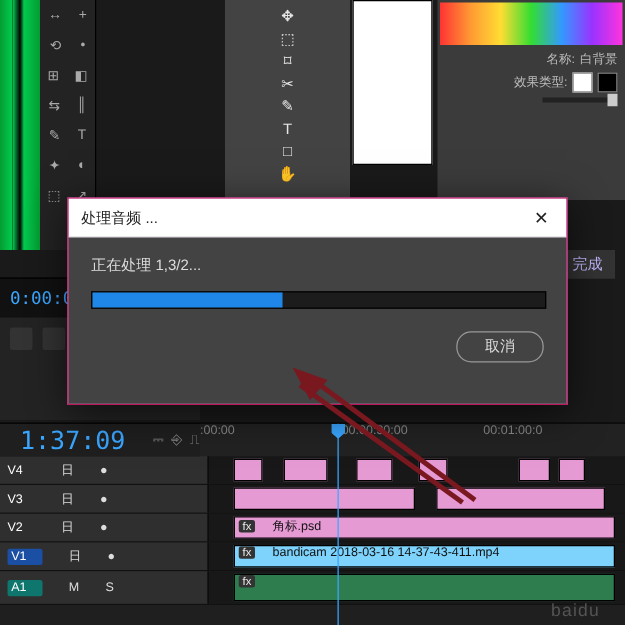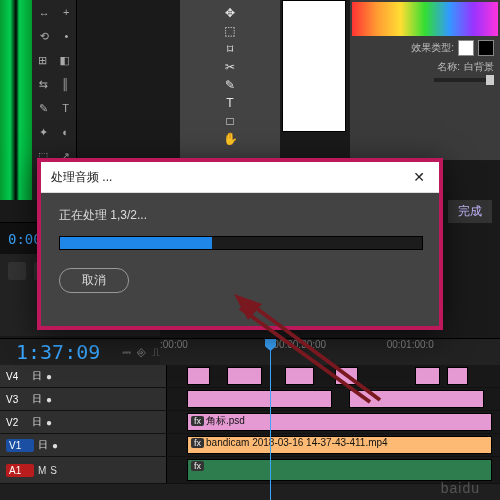--- a/index.html
+++ b/index.html
@@ -26,40 +26,40 @@
 .tl-head{height:26px;display:flex;align-items:center;border-bottom:1px solid #000}
 .tl-tc{color:#3aa6ff;font-family:monospace;font-size:20px;padding:0 16px}
 .tl-icons{display:flex;gap:6px;padding-left:6px;color:#888}
 .tl-ruler{position:absolute;left:160px;right:0;top:0;height:26px;background:#222;border-bottom:1px solid #000;display:flex;color:#888;font-size:10px;padding-bottom:2px}
 .tl-ruler span{width:120px}
 .playhead{position:absolute;left:270px;top:0;bottom:0;width:1px;background:#3aa6ff}
 .playhead::before{content:"";position:absolute;top:0;left:-5px;width:11px;height:12px;background:#3aa6ff;clip-path:polygon(0 0,100% 0,100% 60%,50% 100%,0 60%)}
 .tracks{position:absolute;left:0;right:0;top:26px;bottom:0}
 .track{display:flex;height:22px;border-bottom:1px solid #111}
 .track.audio{height:26px}
-.thead{width:160px;background:#2f2f2f;display:flex;align-items:center;gap:4px;padding-left:6px;color:#ddd;font-size:10px;border-right:1px solid #000}
+.thead{width:160px;background:#2f2f2f;display:flex;align-items:center;gap:21px;padding-left:6px;color:#ddd;font-size:10px;border-right:1px solid #000}
 .thead .lbl{width:22px;color:#fff}
 .thead.v1 .lbl{background:#1a4fa3;padding:1px 3px;border-radius:2px}
-.thead.a1 .lbl{background:#b91c1c;padding:1px 3px;border-radius:2px}
+.thead.a1 .lbl{background:#0f766e;padding:1px 3px;border-radius:2px}
 .tbody{flex:1;position:relative;background:#181818}
 .clip{position:absolute;top:2px;bottom:2px;border:1px solid #000;font-size:10px;padding-left:3px;overflow:hidden;white-space:nowrap;color:#111}
 .clip.pink{background:#e69ad4}
-.clip.violet{background:#fdba74}
+.clip.violet{background:#7dd3fc}
 .clip.green{background:#2e7d4f;color:#ddd}
-.fxchip{display:inline-block;background:#333;color:#eee;font-size:9px;padding:0 3px;margin-right:2px;border-radius:2px}
+.fxchip{display:inline-block;background:#333;color:#eee;font-size:9px;padding:0 3px;margin-right:14px;border-radius:2px}
 .done-chip{position:absolute;right:8px;top:200px;background:#333;color:#c4b5fd;padding:3px 10px;font-size:12px}
 
-.dialog{position:absolute;left:37px;top:158px;width:398px;height:164px;background:#f0abfc;border:4px solid #be185d;box-shadow:0 6px 30px rgba(0,0,0,.6)}
+.dialog{position:absolute;left:54px;top:158px;width:398px;height:164px;background:#f0abfc;border:1px solid #be185d;box-shadow:0 6px 30px rgba(0,0,0,.6)}
 .dlg-title{height:30px;background:#fff;border-bottom:1px solid #ddd;display:flex;align-items:center;padding:0 10px;color:#222;font-size:12px;justify-content:space-between}
 .dlg-close{width:20px;height:20px;display:flex;align-items:center;justify-content:center;color:#222;font-size:14px;cursor:pointer}
 .dlg-body{background:#434343;height:133px;padding:14px 18px;box-sizing:border-box;color:#ddd}
 .dlg-msg{font-size:12px;margin-bottom:12px}
 .pbar{width:100%;height:12px;background:#1c1c1c;border:1px solid #000;position:relative;margin-bottom:18px}
 .pbar-fill{position:absolute;left:0;top:0;bottom:0;background:#1e87e8}
-.dlg-btnrow{text-align:left}
+.dlg-btnrow{text-align:right}
 .dlg-btn{display:inline-block;border:1px solid #999;border-radius:12px;padding:3px 22px;color:#ddd;font-size:12px;cursor:pointer}
 
 .arrow{position:absolute;pointer-events:none}
 .arrow-line{stroke:#7a1820;stroke-width:4;fill:none}
 .arrow-head{fill:#7a1820}
 
 .watermark{position:absolute;right:20px;bottom:4px;color:#777;font-size:14px;letter-spacing:1px;opacity:.6}
 </style>
 </head>
 <body>
@@ -108,27 +108,27 @@
     <div class="dot">T</div>
     <div class="dot">□</div>
     <div class="dot">✋</div>
   </div>
 
   <div class="whitepreview"></div>
 
   <div class="rightprops">
     <div class="swatchstrip"></div>
     <div class="proprow">
+      <span>名称:</span>
+      <span>白背景</span>
+    </div>
+    <div class="proprow">
       <span>效果类型:</span>
       <span class="propswatch"></span>
       <span class="propswatch black"></span>
-    </div>
-    <div class="proprow">
-      <span>名称:</span>
-      <span>白背景</span>
     </div>
     <div class="proprow">
         <div class="slider">
           <div class="knob"></div>
         </div>
       </div>
   </div>
 
   <div class="done-chip">完成</div>
 

